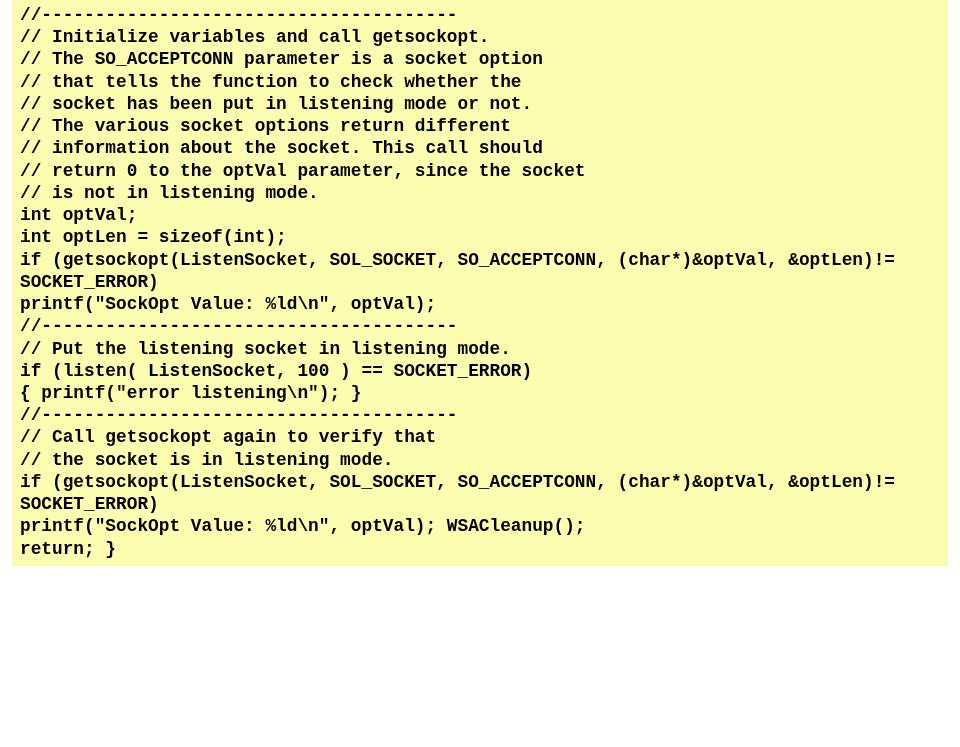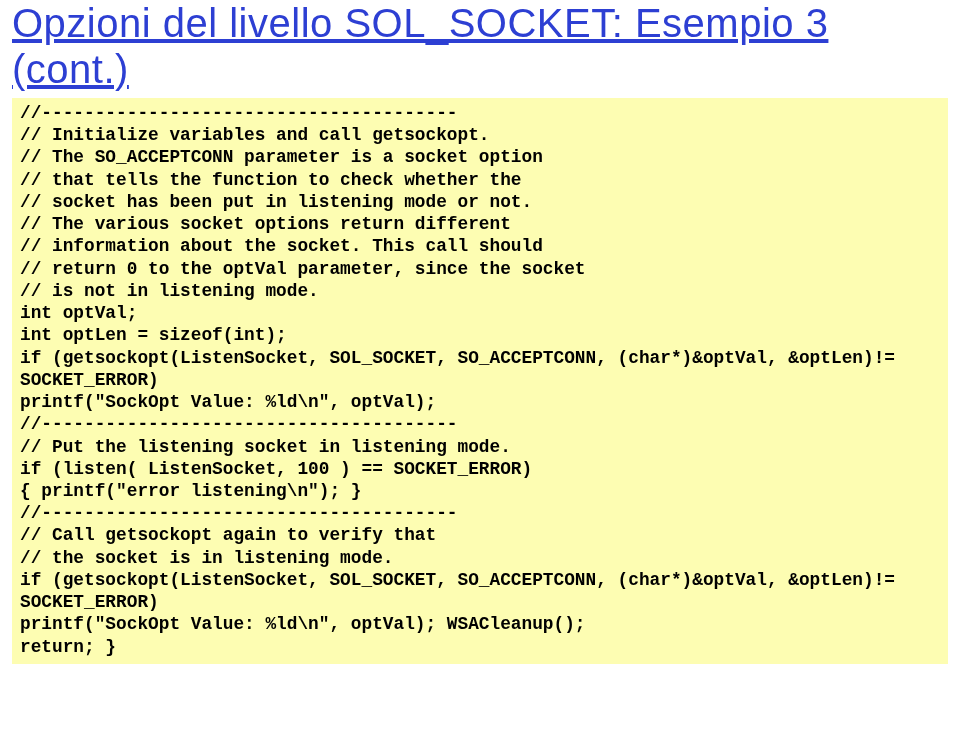--- a/index.html
+++ b/index.html
@@ -35,21 +35,20 @@
     line-height: 1.25;
     color: #000;
     white-space: pre-wrap;
     word-wrap: break-word;
   }
 </style>
 </head>
 <body>
 
 <div class="page">
-  <h1 class="title">Opzioni del livello SOL_SOCKET: Esempio 3 (cont.)</h1>
   <div class="codebox">//---------------------------------------
 // Initialize variables and call getsockopt.
 // The SO_ACCEPTCONN parameter is a socket option
 // that tells the function to check whether the
 // socket has been put in listening mode or not.
 // The various socket options return different
 // information about the socket. This call should
 // return 0 to the optVal parameter, since the socket
 // is not in listening mode.
 int optVal;

